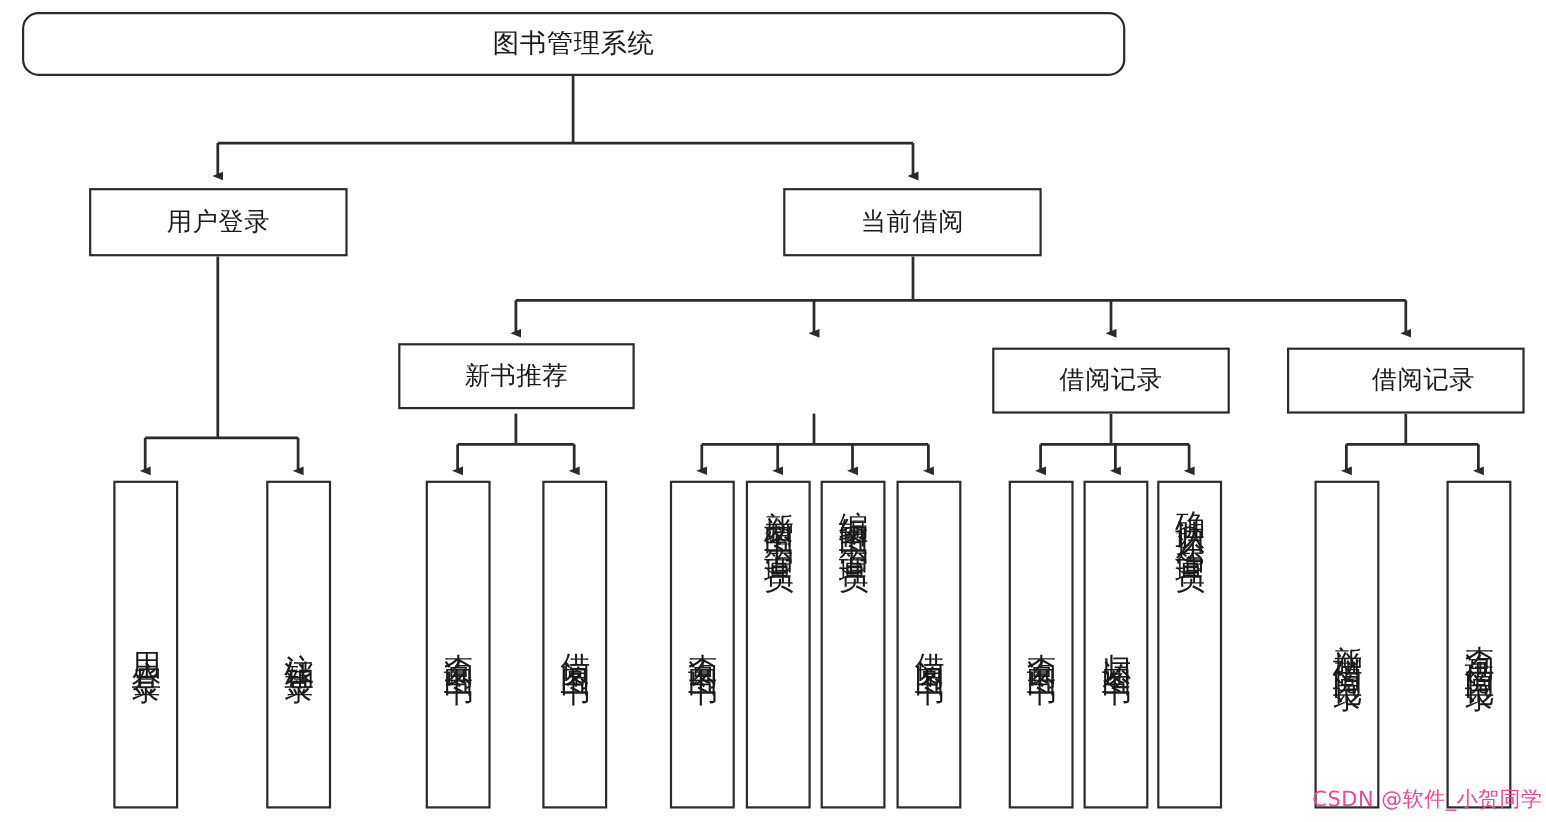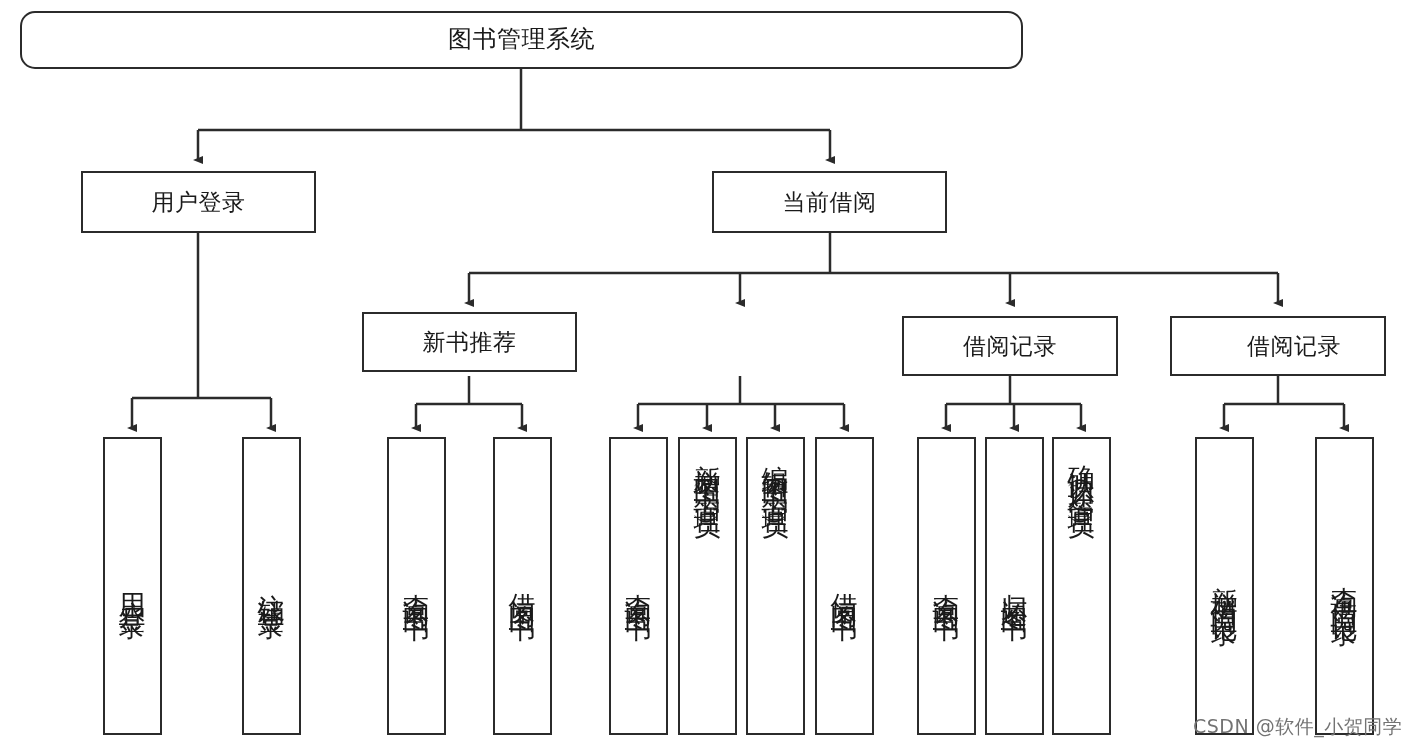--- a/index.html
+++ b/index.html
@@ -61,21 +61,21 @@
     letter-spacing: 7px;
     max-height: 100%;
   }
   
   .node.vert.topalign {
     align-items: flex-start;
   }
   .watermark {
     position: absolute;
     font-size: 19px;
-    color: #737373;
+    color: #ec4899;
     white-space: nowrap;
     letter-spacing: 0.5px;
   }
 </style>
 </head>
 <body>
 
 <div id="canvas">
 
   <svg id="connectors" viewBox="0 0 1405 747" xmlns="http://www.w3.org/2000/svg">

